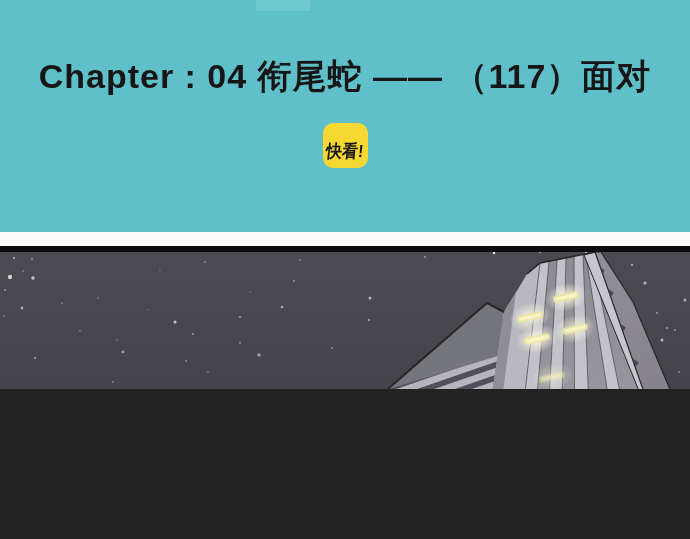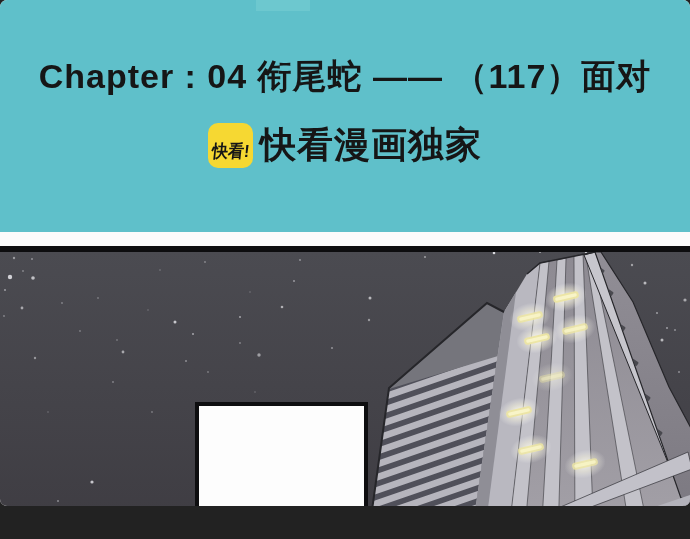--- a/index.html
+++ b/index.html
@@ -1,20 +1,19 @@
 <!DOCTYPE html>
 <html style="--teal: #5fc0ca; --teal_patch: #79cdd4; --badge_yellow: #f6d832; --ink: #161616; --gap_white: #fbfbfb; --border_black: #0d0d0f; --sky_top: #4b4b51; --sky_bottom: #3e3c42; --stripe_dark: #50505a; --stripe_light: #b6b5bd; --face_top_gray: #75757c; --sliver_light: #b9b8c0; --sliver_mid: #8f8e96; --main_face: #8d8a92; --main_face_bottom: #a4a1a8; --pillar: #c3c2c9; --corner_band: #c7c6cd; --right_face_top: #918e96; --right_face_bottom: #7b7880; --dash: #3e3e44; --ledge: #c2c1c9; --ledge2: #b4b3bb; --outline: #26262a; --window_lit: #ece5a2; --window_lit_core: #f8f4c8; --star: #e9e9ed; --bubble_fill: #fdfdfd; --bubble_border: #0e0e10;"><head>
 <meta charset="utf-8">
 <style>
   html,body{margin:0;padding:0;background:#222;}
   #stage{
-    position:relative;width:690px;height:506px;overflow:hidden;
+    position:relative;width:690px;height:389px;overflow:hidden;
     font-family:"Liberation Sans","DejaVu Sans",sans-serif;
     background:var(--gap_white);
-    border-radius:7px;
   }
   
   #header{
     position:absolute;left:0;top:0;width:690px;height:232px;
     background:var(--teal);
   }
   #header-patch{
     position:absolute;left:256px;top:0;width:54px;height:11px;
     background:var(--teal_patch);opacity:.55;
   }
@@ -59,21 +58,20 @@
 
 <div id="stage">
 
   <div id="header">
     <div id="header-patch"></div>
     <div id="chapter-title">Chapter : 04 衔尾蛇 —— （117）面对</div>
     <div id="logo-row">
       <div id="logo-badge">
         <span>快看!</span>
       </div>
-      <div id="logo-label">快看漫画独家</div>
     </div>
   </div>
 
   <div id="white-gap"></div>
   <div id="black-band"></div>
 
   <div id="night-panel">
     <svg width="690" height="287" viewBox="0 0 690 287">
       <defs>
         <linearGradient id="skyGrad" x1="0" y1="0" x2="0" y2="1">

